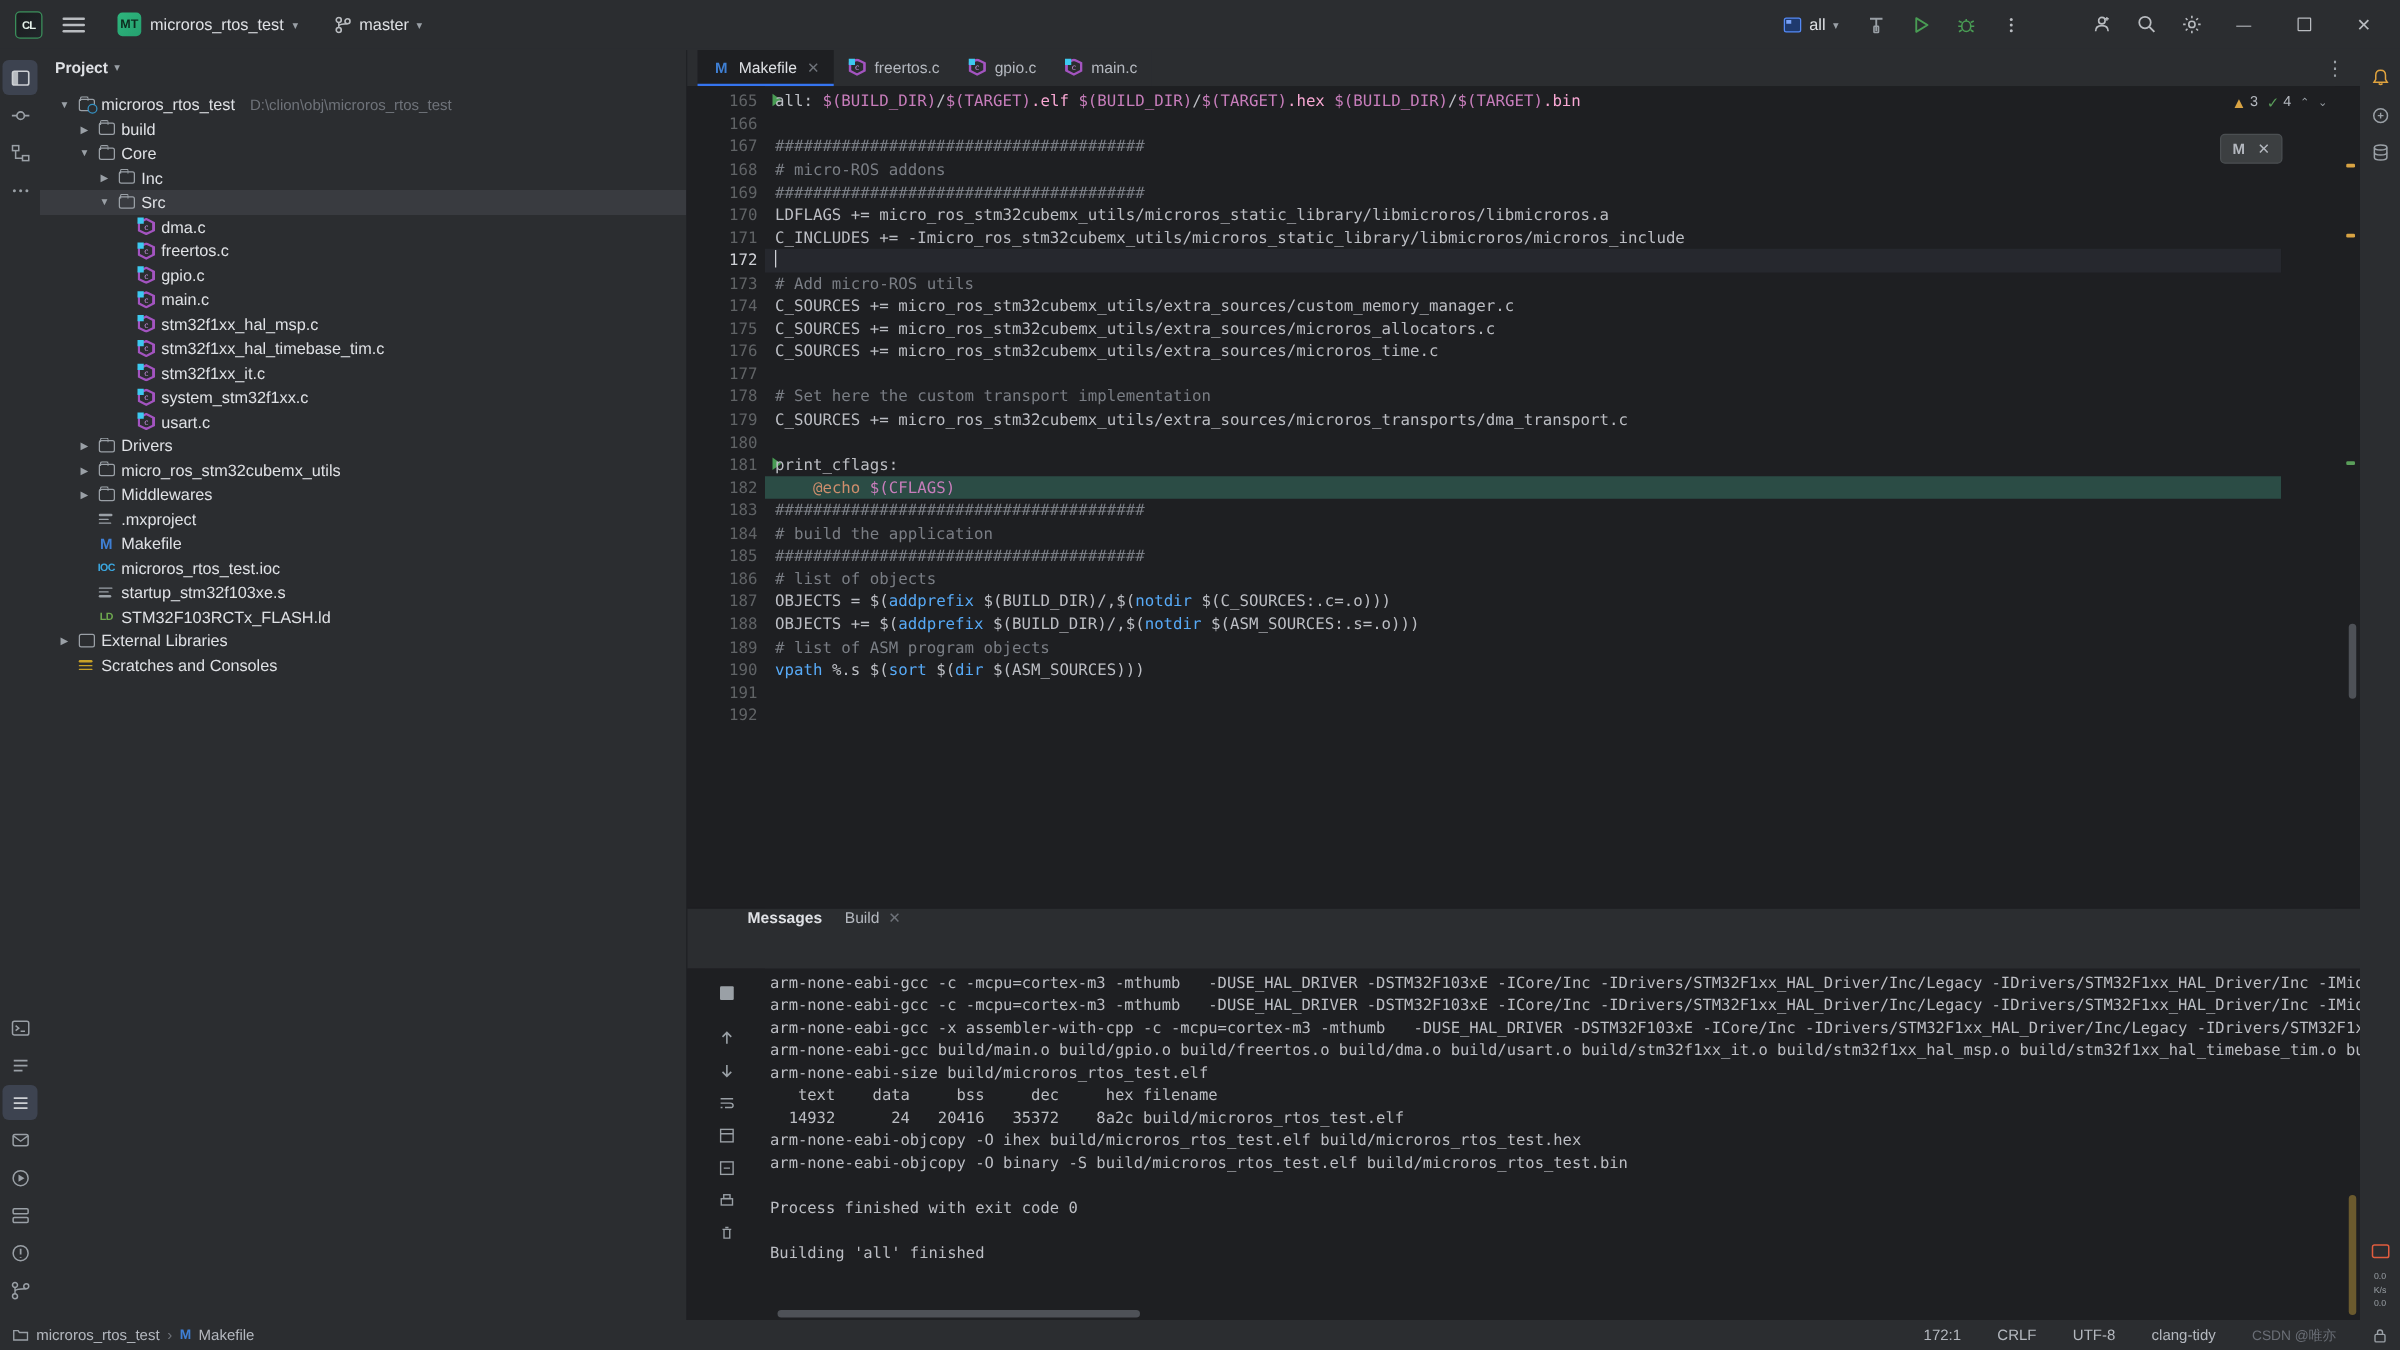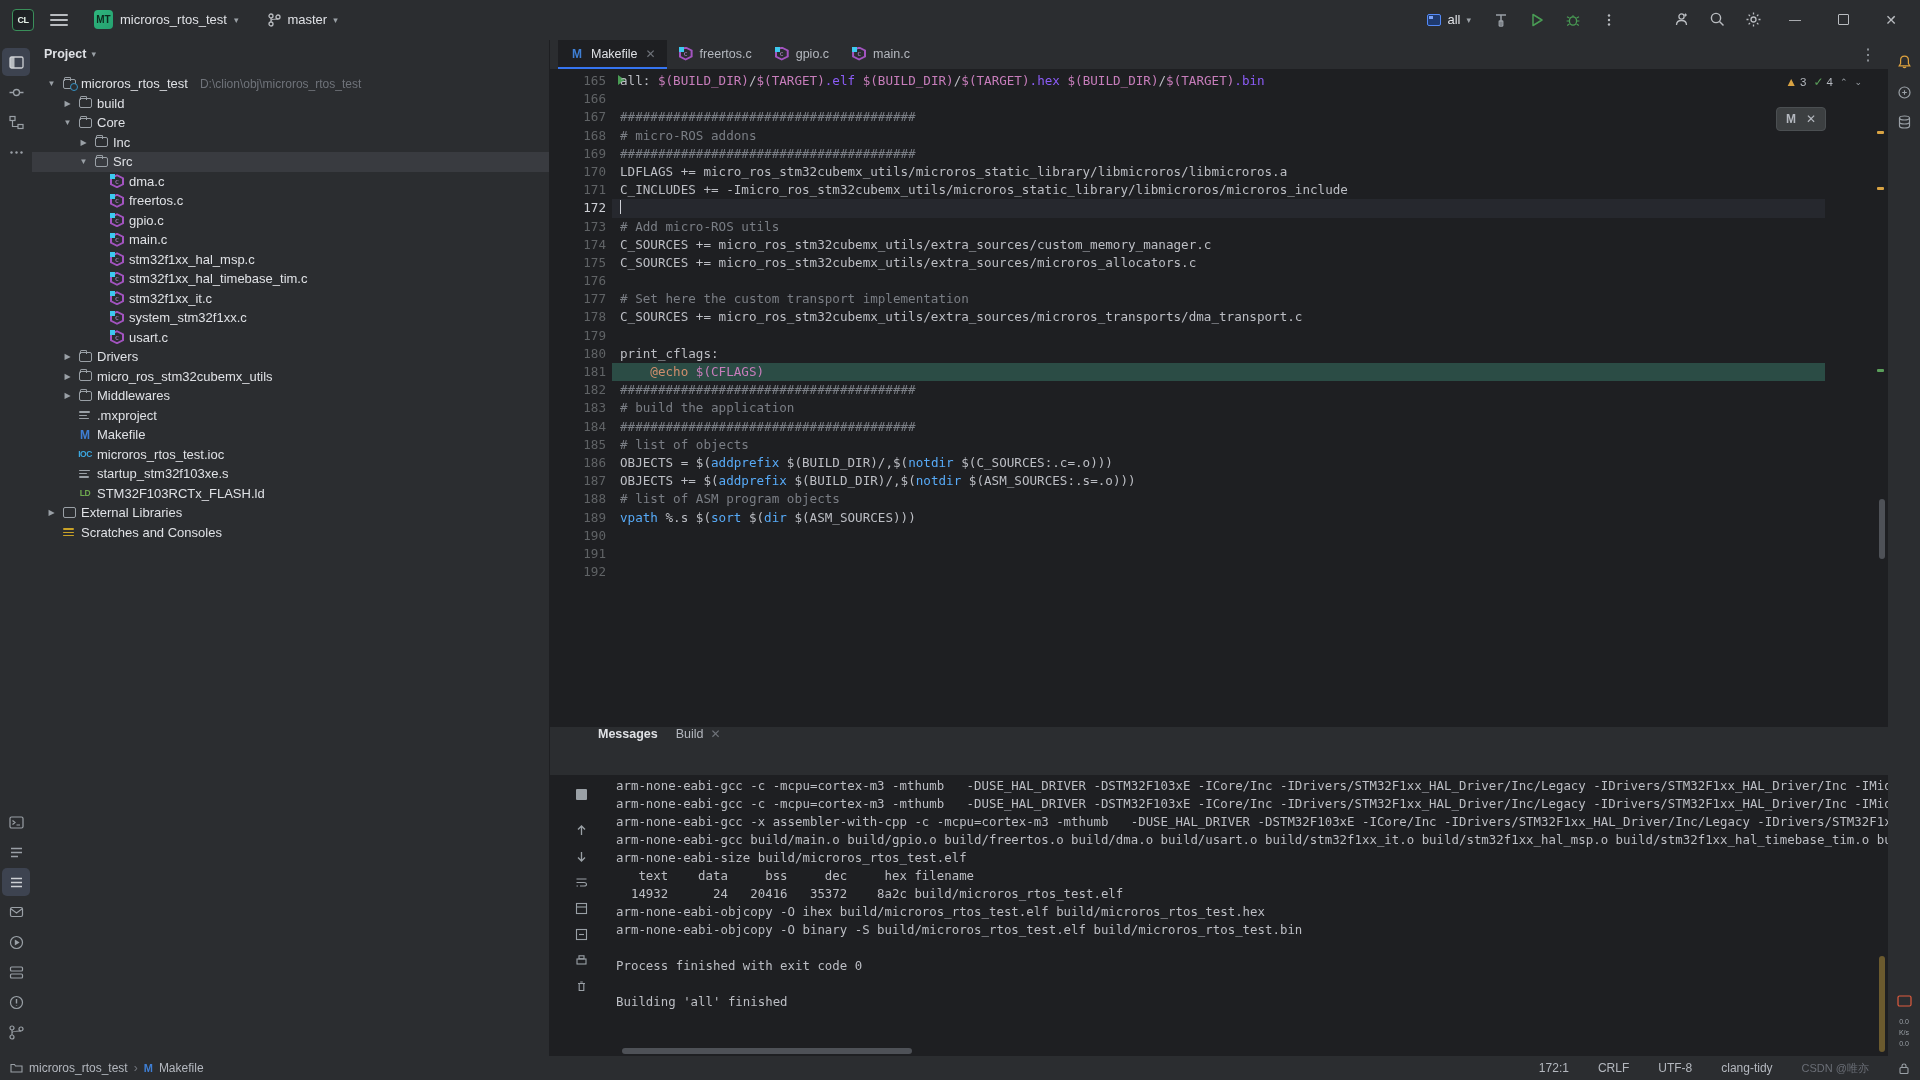--- a/index.html
+++ b/index.html
@@ -160,21 +160,21 @@
   .cl { height:18.2px; white-space:pre; padding-left:8px; color:#bcbec4; }
   .cl.hl { background:#2b4c45; }
   .cl.curline { background:#26282e; }
   .caret {
     display:inline-block; width:1px; height:14px; background:#ced0d6; vertical-align:-2px;
   }
   .c-comment { color:#7a7e85; }
   .c-var { color:#c77dbb; }
   .c-func { color:#57aaf7; }
   .c-kw { color:#cf8e6d; }
-  .c-ext { color:#8b5cf6; }
+  .c-ext { color:#f9a8d4; }
 
   
   .insp-bar {
     width:20px; flex:0 0 20px; background:#1e1f22; position:relative;
   }
   .marker { position:absolute; right:4px; width:7px; height:3px; border-radius:1px; }
 
   .editor-right-hud {
     position:absolute; right:26px; top:6px; display:flex; align-items:center; gap:7px;
     font-size:11.5px; color:#b4b8bf; z-index:5;
@@ -759,20 +759,21 @@
                 <div class="cl"></div>
                 <div class="cl"><span class="c-comment">#######################################</span></div>
                 <div class="cl"><span class="c-comment"># micro-ROS addons</span></div>
                 <div class="cl"><span class="c-comment">#######################################</span></div>
                 <div class="cl"><span>LDFLAGS += micro_ros_stm32cubemx_utils/microros_static_library/libmicroros/libmicroros.a</span></div>
                 <div class="cl"><span>C_INCLUDES += -Imicro_ros_stm32cubemx_utils/microros_static_library/libmicroros/microros_include</span></div>
                 <div class="cl curline"><span class="caret"></span></div>
                 <div class="cl"><span class="c-comment"># Add micro-ROS utils</span></div>
                 <div class="cl"><span>C_SOURCES += micro_ros_stm32cubemx_utils/extra_sources/custom_memory_manager.c</span></div>
                 <div class="cl"><span>C_SOURCES += micro_ros_stm32cubemx_utils/extra_sources/microros_allocators.c</span></div>
+                <div class="cl"><span>C_SOURCES += micro_ros_stm32cubemx_utils/extra_sources/microros_time.c</span></div>
                 <div class="cl"></div>
                 <div class="cl"><span class="c-comment"># Set here the custom transport implementation</span></div>
                 <div class="cl"><span>C_SOURCES += micro_ros_stm32cubemx_utils/extra_sources/microros_transports/dma_transport.c</span></div>
                 <div class="cl"></div>
                 <div class="cl"><span>print_cflags:</span></div>
                 <div class="cl hl"><span>    </span><span class="c-kw">@echo</span><span> </span><span class="c-var">$(CFLAGS)</span></div>
                 <div class="cl"><span class="c-comment">#######################################</span></div>
                 <div class="cl"><span class="c-comment"># build the application</span></div>
                 <div class="cl"><span class="c-comment">#######################################</span></div>
                 <div class="cl"><span class="c-comment"># list of objects</span></div>

